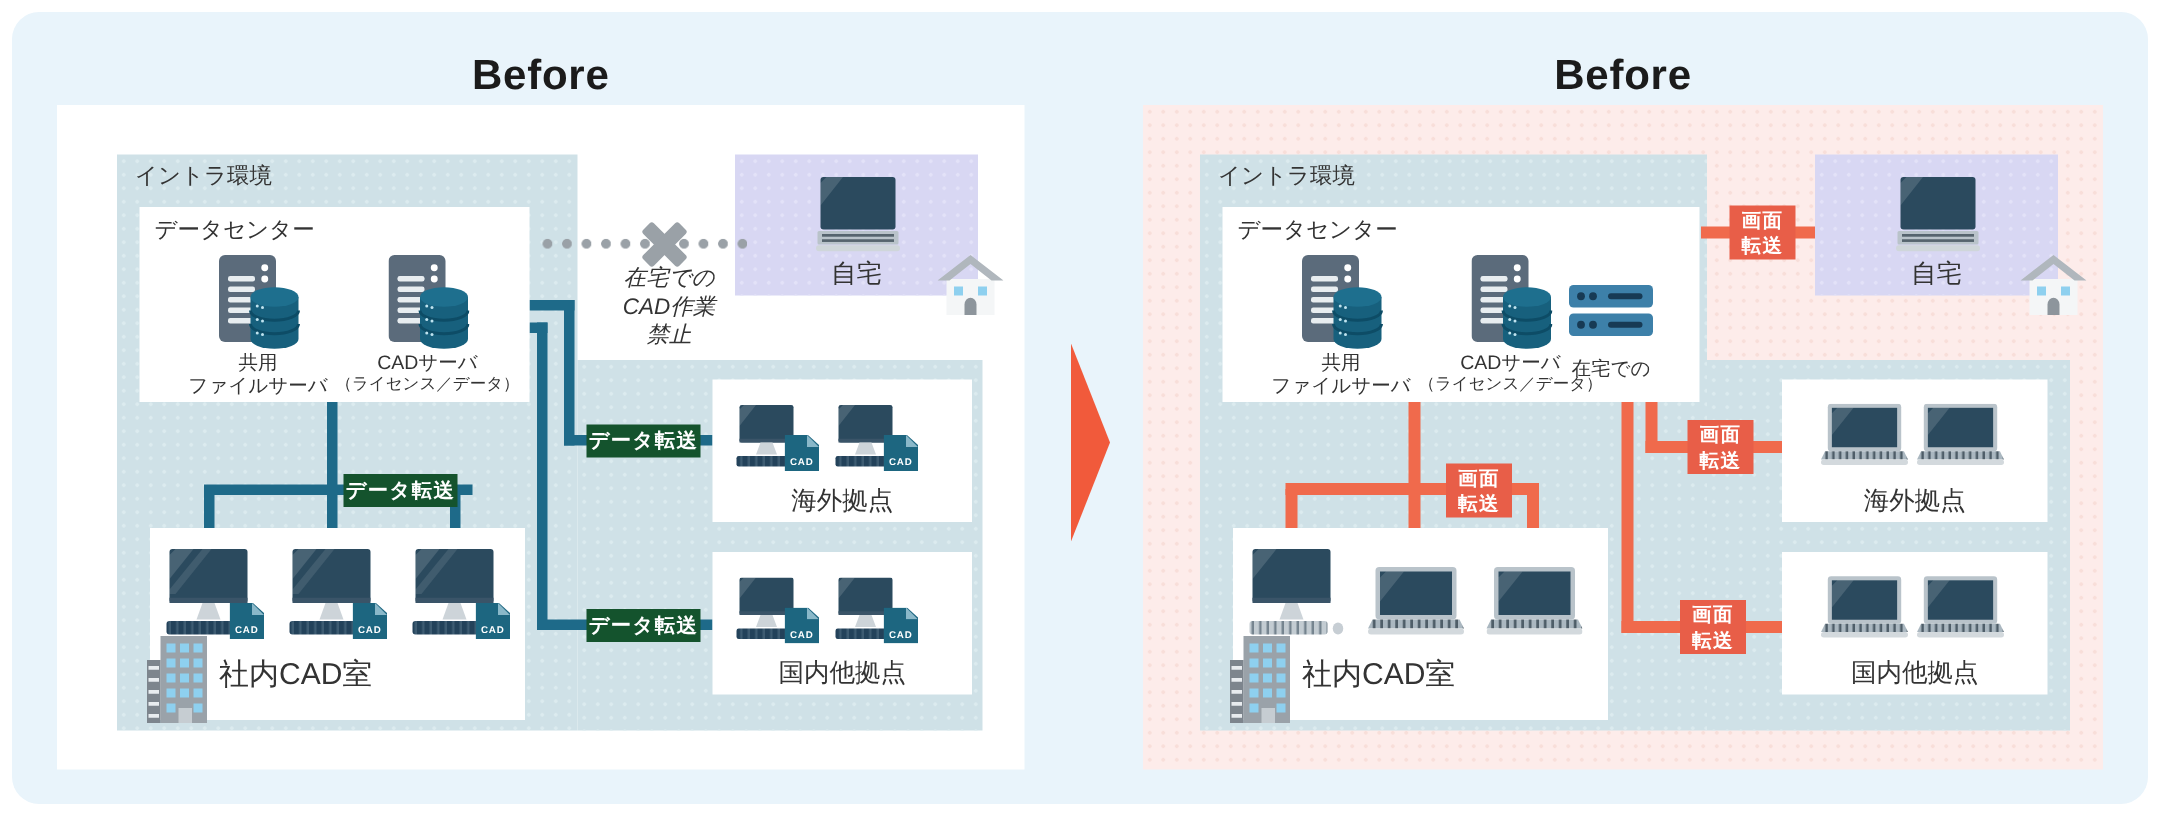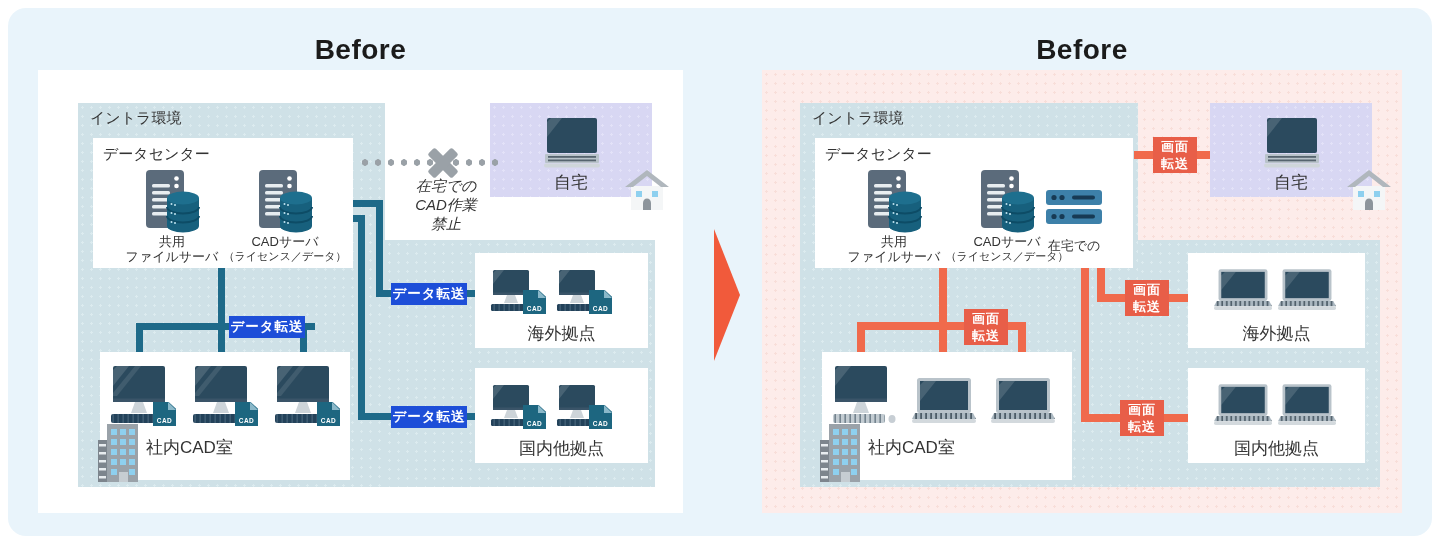--- a/index.html
+++ b/index.html
@@ -6,27 +6,27 @@
   body{font-family:"Liberation Sans","DejaVu Sans",sans-serif;}
   .stage{position:relative;width:1440px;height:544px;background:#fff;overflow:hidden;}
   .canvas{position:absolute;left:8px;top:8px;width:1424px;height:528px;background:#e9f4fb;border-radius:18px;}
   .panel-white{position:absolute;background:#ffffff;}
   .panel-pink{position:absolute;background:#fdecea;background-image:radial-gradient(#f8ded9 1px,rgba(0,0,0,0) 1.4px);background-size:9px 9px;}
   .teal{position:absolute;background:#cfe1e7;background-image:radial-gradient(#dcebef 1px,rgba(0,0,0,0) 1.4px);background-size:9px 9px;}
   .lavender{position:absolute;background:#d8d7f3;background-image:radial-gradient(#e3e2f8 1px,rgba(0,0,0,0) 1.4px);background-size:9px 9px;}
   .whitebox{position:absolute;background:#ffffff;}
   .title{position:absolute;top:26px;text-align:center;font-size:28px;font-weight:bold;color:#1b1b1b;letter-spacing:.5px;}
   .lbl{position:absolute;color:#333;font-size:15px;line-height:1.2;white-space:nowrap;}
-  .lbl-big{position:absolute;color:#333;font-size:17px;line-height:1.2;white-space:nowrap;}
+  .lbl-big{position:absolute;color:#333;font-size:20px;line-height:1.2;white-space:nowrap;}
   .lbl-center{position:absolute;left:0;width:100%;text-align:center;color:#333;font-size:17px;white-space:nowrap;}
   .node-lbl{position:absolute;text-align:center;color:#333;font-size:13px;line-height:1.15;}
   .node-lbl .sub{font-size:11px;display:block;}
   .tline{position:absolute;background:#1e6a89;}
   .oline{position:absolute;background:#f06a4c;}
-  .tbadge{position:absolute;width:76px;height:22px;background:#1d4ed8;color:#fff;font-size:13.5px;font-weight:bold;text-align:center;line-height:22px;letter-spacing:1px;white-space:nowrap;}
+  .tbadge{position:absolute;width:76px;height:22px;background:#14532d;color:#fff;font-size:13.5px;font-weight:bold;text-align:center;line-height:22px;letter-spacing:1px;white-space:nowrap;}
   .obadge{position:absolute;width:44px;height:36px;background:#e85e48;color:#fff;font-size:13px;font-weight:bold;text-align:center;line-height:1.3;padding-top:2px;box-sizing:border-box;letter-spacing:1px;}
   .arrow{position:absolute;left:706px;top:221px;width:26px;height:132px;background:#f15a3b;clip-path:polygon(0 0,100% 50%,0 100%);}
   .dotline{position:absolute;left:353px;top:150px;width:137px;height:9px;background-image:radial-gradient(circle at 4px 4.5px,#9aa1a7 3px,rgba(0,0,0,0) 3.5px);background-size:13px 9px;background-repeat:repeat-x;}
   .cadfile{position:absolute;width:23px;height:24px;background:#1d6680;clip-path:polygon(0 0,68% 0,100% 28%,100% 100%,0 100%);}
   .cadfile .fold{position:absolute;right:0;top:0;width:8px;height:8px;background:#8ab8c9;clip-path:polygon(0 0,100% 100%,0 100%);}
   .cadfile .txt{position:absolute;left:0;bottom:2px;width:100%;text-align:center;color:#fff;font-size:6.5px;font-weight:bold;letter-spacing:.5px;}
   .icon{position:absolute;}
   .icon svg{display:block;width:100%;height:100%;}
   .bantext{position:absolute;left:376px;top:169px;width:124px;text-align:center;color:#333;font-size:15px;line-height:1.25;font-style:italic;}
 </style>

